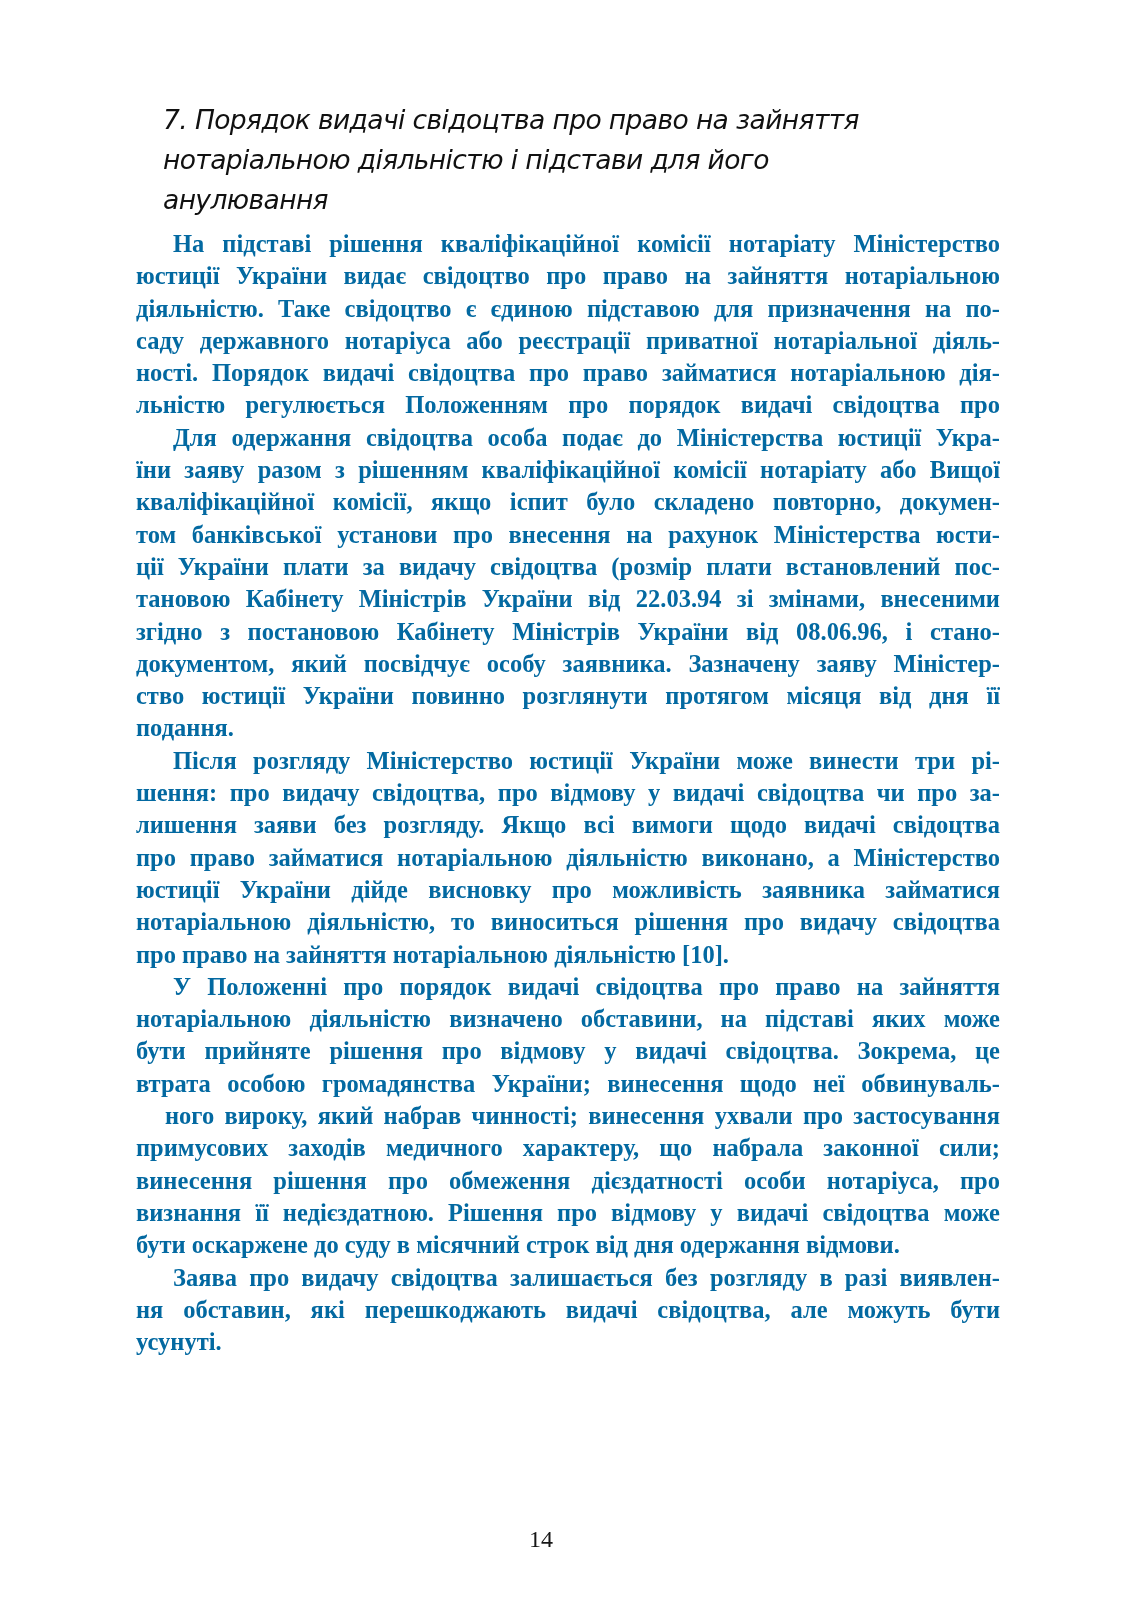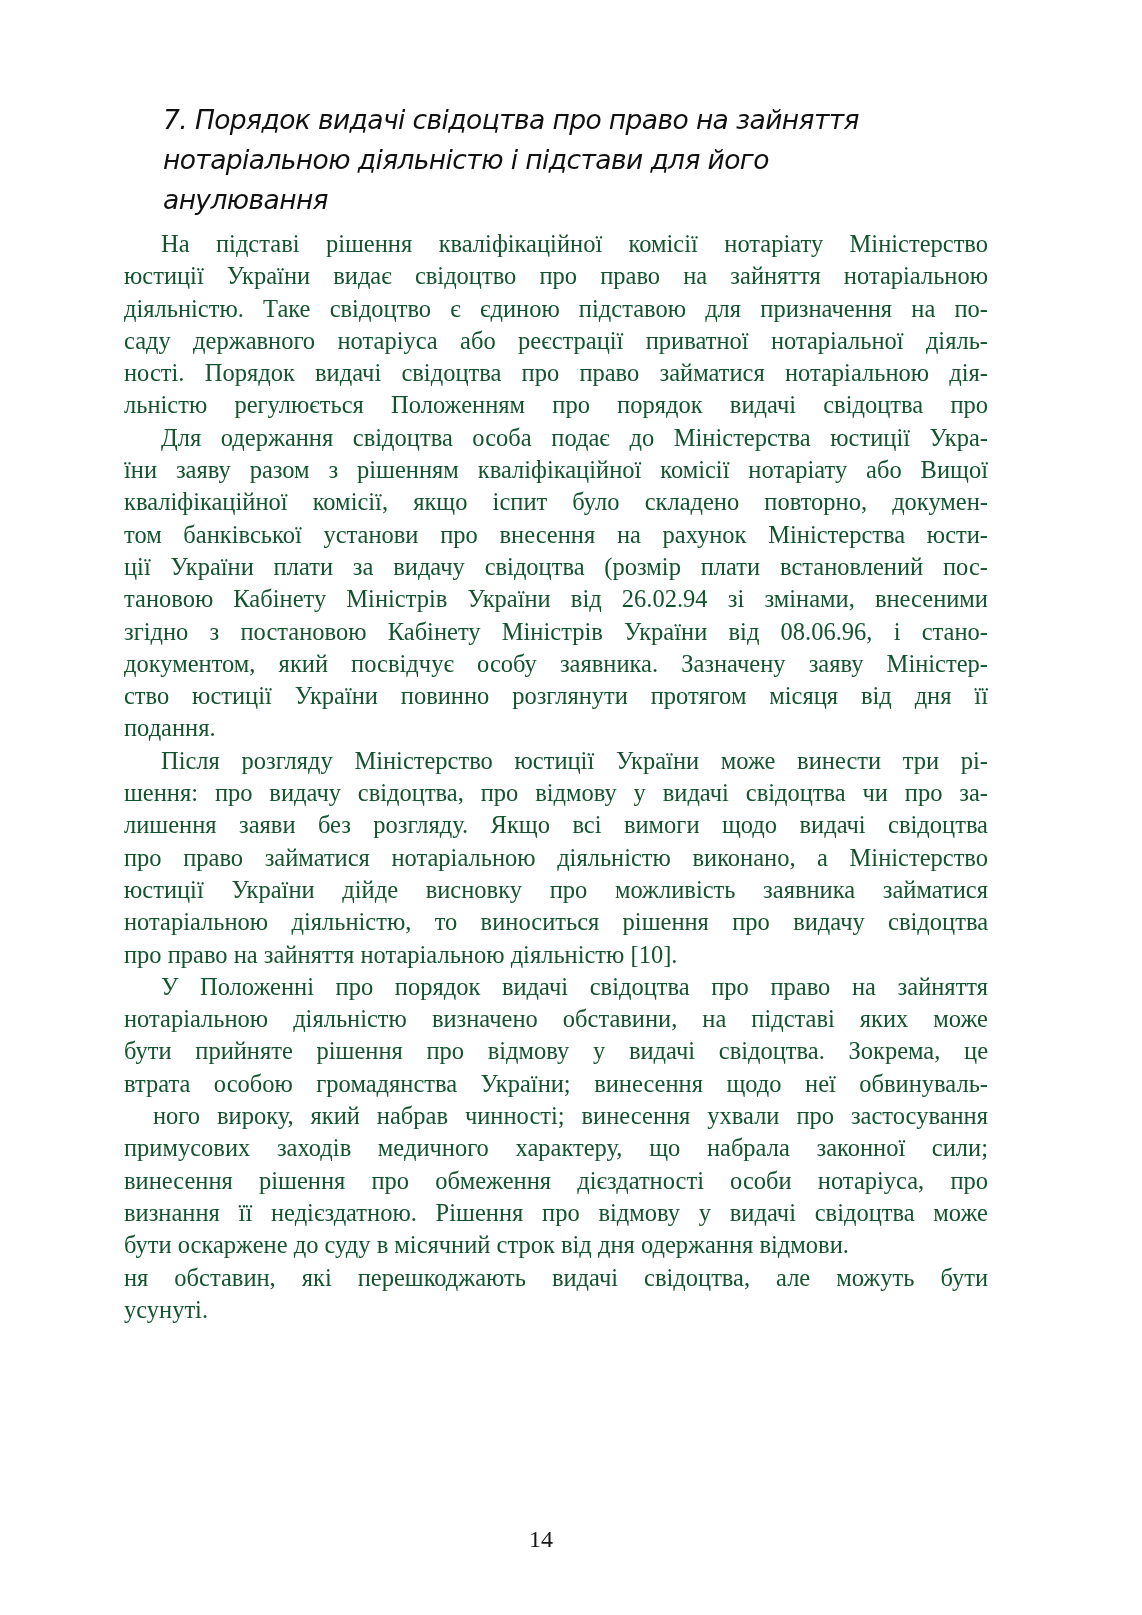--- a/index.html
+++ b/index.html
@@ -31,27 +31,28 @@
       font-style: italic;
       font-weight: normal;
       font-size: 26.5px;
       line-height: 40px;
       letter-spacing: -0.6px;
       color: #111;
     }
     .heading .hline { display: block; white-space: nowrap; }
     .body-text {
       position: absolute;
-      left: 124px;
+      left: 136px;
       top: 228px;
       width: 864px;
       font-family: "Liberation Serif", serif;
       font-size: 24.5px;
       line-height: 32.3px;
-      color: #14532d;
+      color: #0369a1;
+      font-weight: bold;
     }
     .para { margin: 0; }
     .line {
       display: block;
       white-space: nowrap;
       text-align: justify;
       text-align-last: justify;
       height: 32.3px;
     }
     .line.first { padding-left: 37px; }
@@ -85,21 +86,21 @@
         <span class="line" style="white-space: normal; display: block; overflow: hidden;">саду державного нотаріуса або реєстрації приватної нотаріальної діяль-</span>
         <span class="line" style="white-space: normal; display: block; overflow: hidden;">ності. Порядок видачі свідоцтва про право займатися нотаріальною дія-</span>
         <span class="line" style="white-space: normal; display: block; overflow: hidden;">льністю регулюється Положенням про порядок видачі свідоцтва про</span>
       </div>
       <div class="para">
         <span class="line first" style="white-space: normal; display: block; overflow: hidden;">Для одержання свідоцтва особа подає до Міністерства юстиції Укра-</span>
         <span class="line" style="white-space: normal; display: block; overflow: hidden;">їни заяву разом з рішенням кваліфікаційної комісії нотаріату або Вищої</span>
         <span class="line" style="white-space: normal; display: block; overflow: hidden;">кваліфікаційної комісії, якщо іспит було складено повторно, докумен-</span>
         <span class="line" style="white-space: normal; display: block; overflow: hidden;">том банківської установи про внесення на рахунок Міністерства юсти-</span>
         <span class="line" style="white-space: normal; display: block; overflow: hidden;">ції України плати за видачу свідоцтва (розмір плати встановлений пос-</span>
-        <span class="line" style="white-space: normal; display: block; overflow: hidden;">тановою Кабінету Міністрів України від 26.02.94 зі змінами, внесеними</span>
+        <span class="line" style="white-space: normal; display: block; overflow: hidden;">тановою Кабінету Міністрів України від 22.03.94 зі змінами, внесеними</span>
         <span class="line" style="white-space: normal; display: block; overflow: hidden;">згідно з постановою Кабінету Міністрів України від 08.06.96, і стано-</span>
         <span class="line" style="white-space: normal; display: block; overflow: hidden;">документом, який посвідчує особу заявника. Зазначену заяву Міністер-</span>
         <span class="line" style="white-space: normal; display: block; overflow: hidden;">ство юстиції України повинно розглянути протягом місяця від дня її</span>
         <span class="line last">подання.</span>
       </div>
       <div class="para">
         <span class="line first" style="white-space: normal; display: block; overflow: hidden;">Після розгляду Міністерство юстиції України може винести три рі-</span>
         <span class="line" style="white-space: normal; display: block; overflow: hidden;">шення: про видачу свідоцтва, про відмову у видачі свідоцтва чи про за-</span>
         <span class="line" style="white-space: normal; display: block; overflow: hidden;">лишення заяви без розгляду. Якщо всі вимоги щодо видачі свідоцтва</span>
         <span class="line" style="white-space: normal; display: block; overflow: hidden;">про право займатися нотаріальною діяльністю виконано, а Міністерство</span>
@@ -112,19 +113,20 @@
         <span class="line" style="white-space: normal; display: block; overflow: hidden;">нотаріальною діяльністю визначено обставини, на підставі яких може</span>
         <span class="line" style="white-space: normal; display: block; overflow: hidden;">бути прийняте рішення про відмову у видачі свідоцтва. Зокрема, це</span>
         <span class="line" style="white-space: normal; display: block; overflow: hidden;">втрата особою громадянства України; винесення щодо неї обвинуваль-</span>
         <span class="line" style="white-space: normal; display: block; overflow: hidden; margin-left: 29px;">ного вироку, який набрав чинності; винесення ухвали про застосування</span>
         <span class="line" style="white-space: normal; display: block; overflow: hidden;">примусових заходів медичного характеру, що набрала законної сили;</span>
         <span class="line" style="white-space: normal; display: block; overflow: hidden;">винесення рішення про обмеження дієздатності особи нотаріуса, про</span>
         <span class="line" style="white-space: normal; display: block; overflow: hidden;">визнання її недієздатною. Рішення про відмову у видачі свідоцтва може</span>
         <span class="line last">бути оскаржене до суду в місячний строк від дня одержання відмови.</span>
       </div>
       <div class="para">
+        <span class="line first" style="white-space: normal; display: block; overflow: hidden;">Заява про видачу свідоцтва залишається без розгляду в разі виявлен-</span>
         <span class="line" style="white-space: normal; display: block; overflow: hidden;">ня обставин, які перешкоджають видачі свідоцтва, але можуть бути</span>
         <span class="line last">усунуті.</span>
       </div>
     </div>
 
   <div class="page-number">14</div>
 </div>
 
 </body></html>

